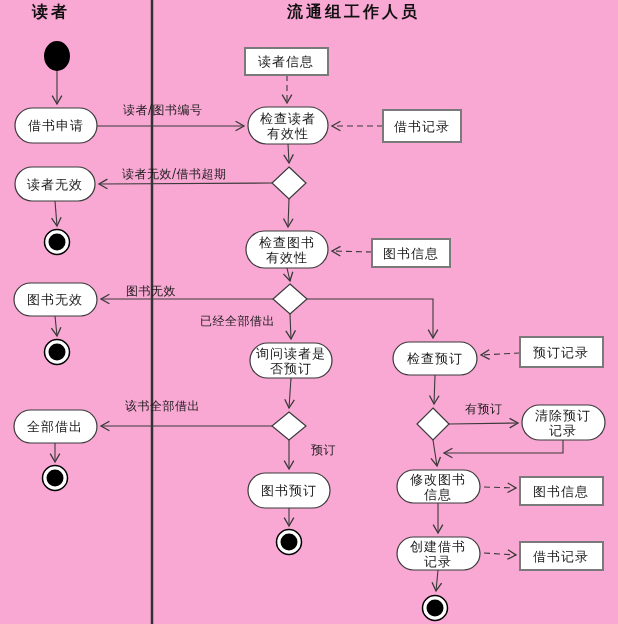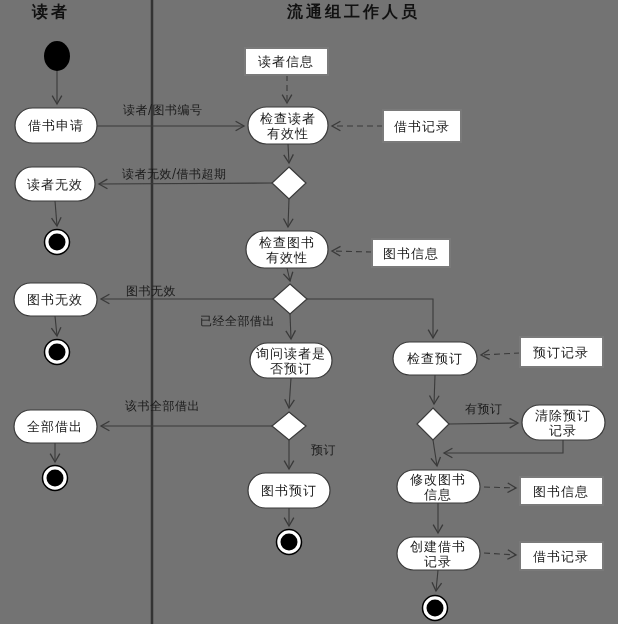--- a/index.html
+++ b/index.html
@@ -1,20 +1,20 @@
 <!DOCTYPE html>
 <html><head>
 <meta charset="utf-8">
 <style>
   html, body { margin: 0; padding: 0; background: #ffffff; }
   .canvas {
     position: relative;
     width: 618px;
     height: 624px;
-    background: #737373;
+    background: #f9a8d4;
     font-family: "DejaVu Serif", "Liberation Serif", serif;
   }
   svg { display: block; }
   .lane-title {
     font-family: "DejaVu Serif", "Liberation Serif", serif;
     font-size: 16px;
     font-weight: bold;
     fill: #111111;
     letter-spacing: 3px;
   }

